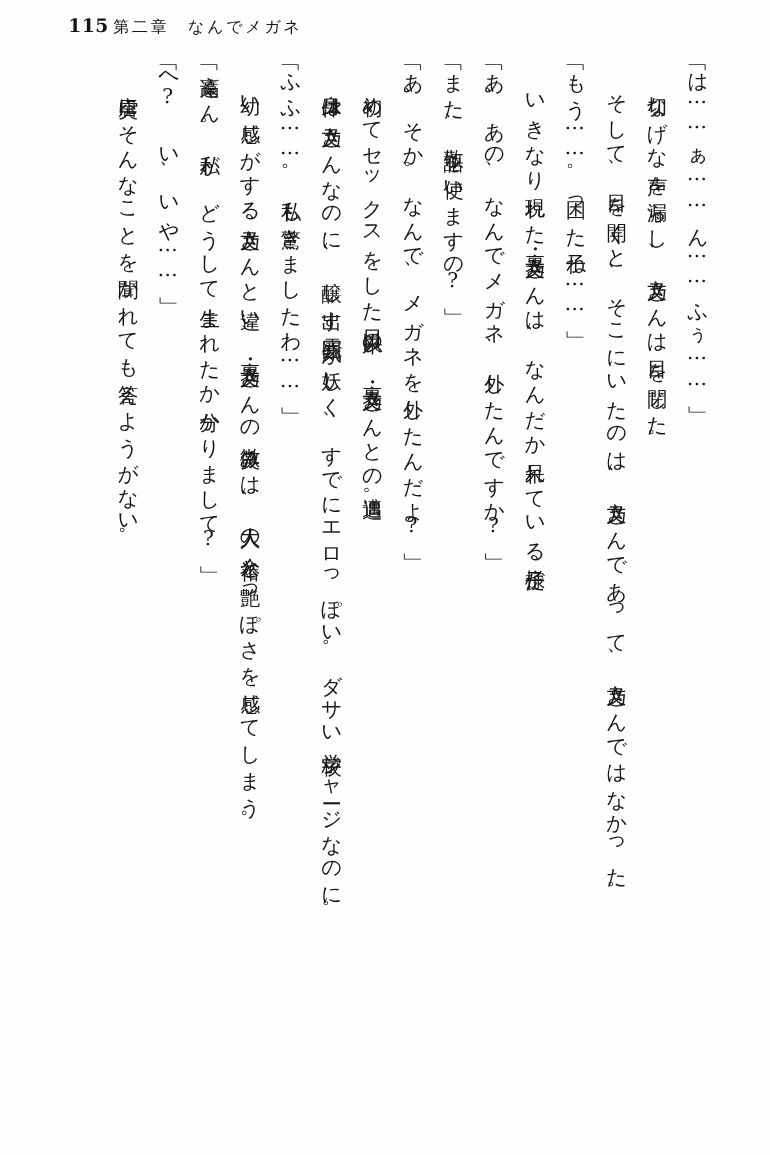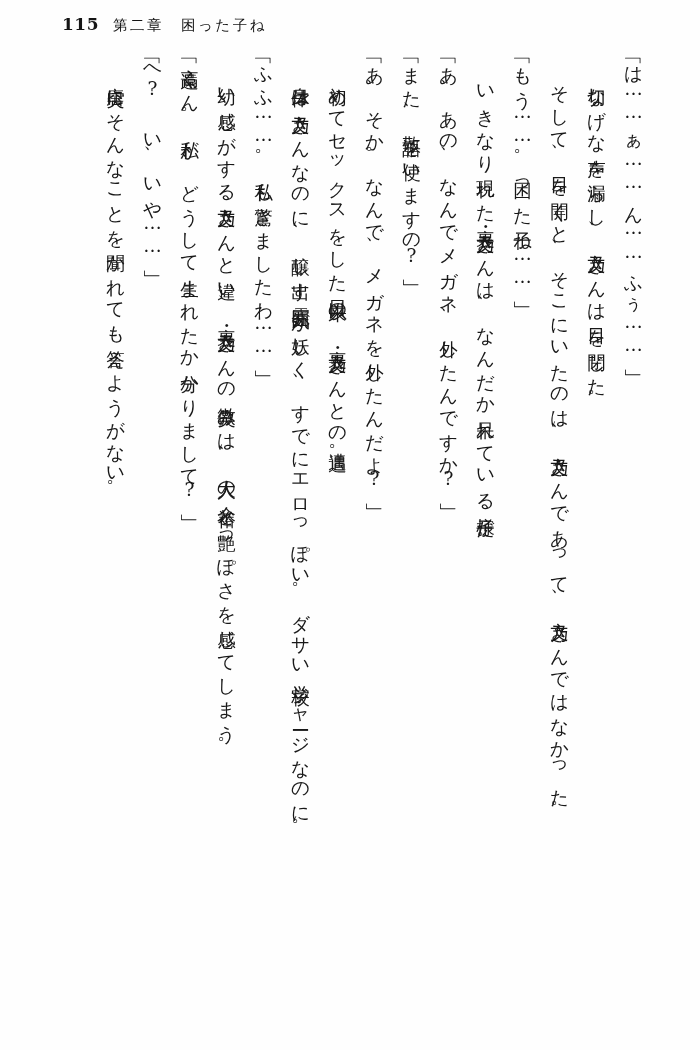--- a/index.html
+++ b/index.html
@@ -21,21 +21,21 @@
     background: #fefefe;
     box-sizing: border-box;
   }
   
   .header {
     position: absolute;
     top: 14px;
     left: 62px;
     display: flex;
     align-items: baseline;
-    gap: 14px;
+    gap: 4px;
     font-family: "DejaVu Serif", "Liberation Serif", serif;
   }
   .header .folio {
     font-size: 17px;
     font-weight: bold;
     letter-spacing: 0.5px;
     color: #141414;
   }
   .header .chapter {
     font-size: 14.5px;
@@ -71,21 +71,21 @@
   }
   
 </style>
 </head>
 <body>
 
 <div class="page">
 
   <div class="header">
     <span class="folio">115</span>
-    <span class="chapter">第二章　困った子ね</span>
+    <span class="chapter">第二章　なんでメガネ</span>
   </div>
 
   <div class="body-area">
     <div class="vtext" id="vtext">
         <p>「は……ぁ……ん……ふぅ……」</p>
         <p>　切なげな声を漏らし、文乃さんは目を閉じた。</p>
         <p>　そして、目を開くと、そこにいたのは、文乃さんであって、文乃さんではなかった。</p>
         <p>「もう……。困った子ね……」</p>
         <p>　いきなり現れた裏・文乃さんは、なんだか呆れている様子だ。</p>
         <p>「あ、あの、なんでメガネ、外したんですか?」</p>

